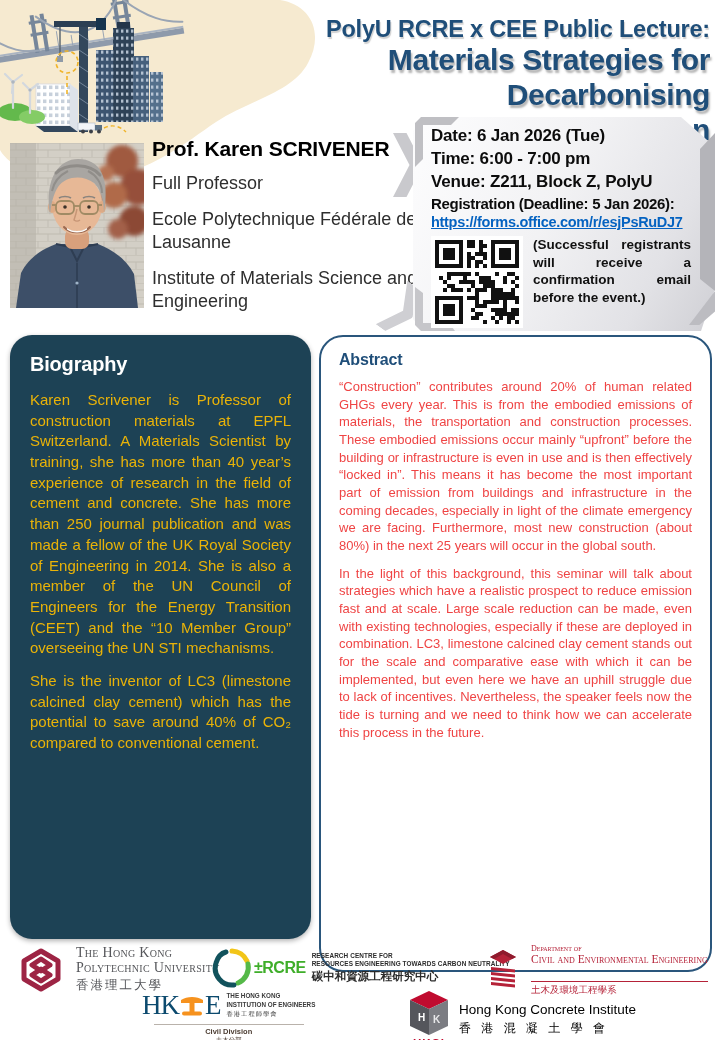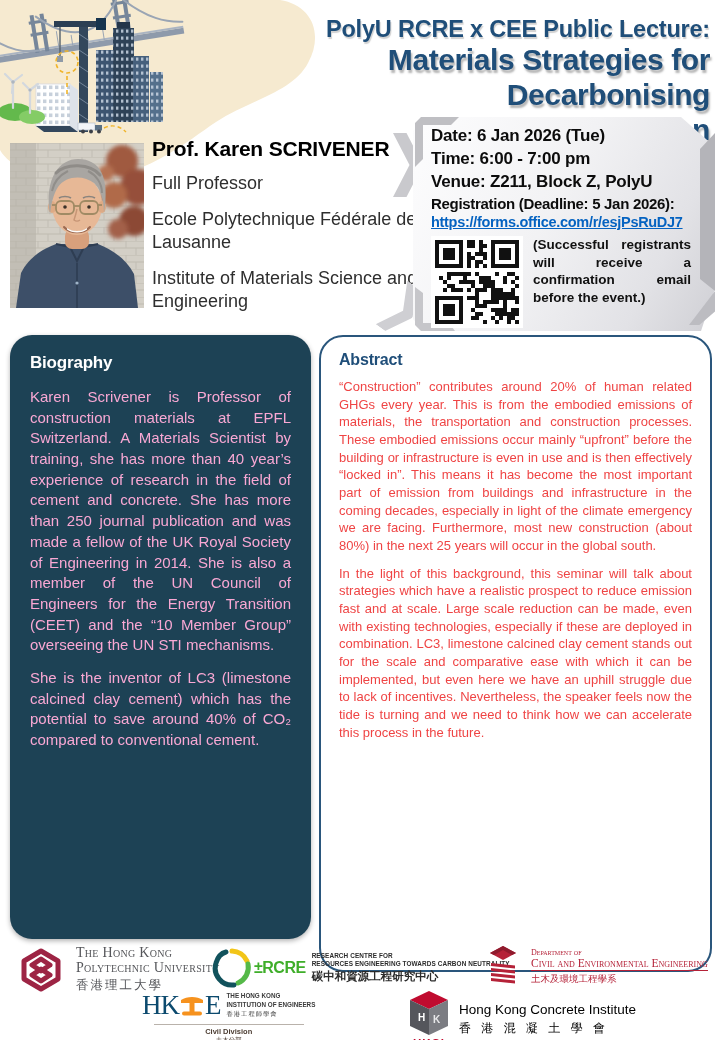--- a/index.html
+++ b/index.html
@@ -46,22 +46,22 @@
            text-align:justify;color:#111;}
 
   .chev-top{left:393px;top:133px;width:30px;height:64px;background:#c9c9cd;
      clip-path:polygon(0 0,45% 0,100% 50%,45% 100%,0 100%,55% 50%);}
   .chev-bottom{left:389px;top:283px;width:26px;height:54px;background:#cfcfd3;transform:rotate(36deg);
      clip-path:polygon(0 0,45% 0,100% 50%,45% 100%,0 100%,55% 50%);}
 
   
   .bio-box{left:10px;top:335px;width:301px;height:604px;background:#1d4255;border-radius:22px;
            padding:18px 20px;box-sizing:border-box;box-shadow:0 2px 5px rgba(0,0,0,.3);}
-  .bio-box h2{margin:0 0 14px 0;font-size:17px;color:#fff;letter-spacing:-0.2px;}
-  .bio-box p{margin:0 0 12px 0;font-size:15px;line-height:1.38;color:#f9a8d4;
+  .bio-box h2{margin:0 0 14px 0;font-size:20px;color:#fff;letter-spacing:-0.2px;}
+  .bio-box p{margin:0 0 12px 0;font-size:15px;line-height:1.38;color:#eab308;
              text-align:justify;}
 
   
   .abstract-box{left:319px;top:335px;width:393px;height:637px;background:#fff;
                 border:2px solid #2a567c;border-radius:24px;padding:14px 18px;box-sizing:border-box;}
   .abstract-box h2{margin:0 0 9px 0;font-size:16px;color:#1F4E79;letter-spacing:-0.2px;}
   .abstract-box p{margin:0 0 10px 0;font-size:13px;line-height:1.36;color:#ef4444;
                   text-align:justify;}
 
   
@@ -72,21 +72,21 @@
   .polyu-cn{font-size:12.5px;margin-top:2px;letter-spacing:2px;}
   .rcre{left:212px;top:948px;}
   .rcre-word{font-size:16px;font-weight:bold;color:#3fae2a;margin-left:2px;letter-spacing:-0.5px;}
   .rcre-text{margin-left:6px;}
   .rcre-en{font-size:6.4px;font-weight:bold;color:#2b2b2b;line-height:1.25;letter-spacing:.1px;}
   .rcre-cn{font-size:11.5px;font-weight:bold;color:#2b2b2b;margin-top:1px;}
   .cee{left:482px;top:944px;}
   .cee-text{margin-left:7px;color:#b52238;}
   .cee-l1{font-family:"Liberation Serif",serif;font-variant:small-caps;font-size:8px;}
   .cee-l2{font-family:"Liberation Serif",serif;font-variant:small-caps;font-size:11.5px;
-          border-bottom:1px solid #b52238;padding-bottom:1px;white-space:nowrap;}
+          border-bottom:1px solid #b52238;padding-bottom:16px;white-space:nowrap;}
   .cee-cn{font-size:9.5px;margin-top:2px;}
   .hkie{left:142px;top:990px;flex-direction:column;align-items:center;}
   .hkie-row{display:flex;align-items:center;}
   .hkie-word{font-family:"Liberation Serif",serif;font-size:27px;color:#0c4a6e;letter-spacing:-1px;display:flex;align-items:center;}
   .hkie-textcol{margin-left:6px;color:#3a3a3a;}
   .hkie-en{font-size:6.3px;font-weight:bold;line-height:1.3;}
   .hkie-cn{font-size:6.3px;margin-top:1px;letter-spacing:1px;}
   .hkie-div{margin-top:3px;text-align:center;border-top:1px solid #b9b2ab;padding-top:2px;width:150px;}
   .hkie-div-en{font-size:7.5px;font-weight:bold;color:#4a3b30;}
   .hkie-div-cn{font-size:6.5px;color:#4a3b30;}

